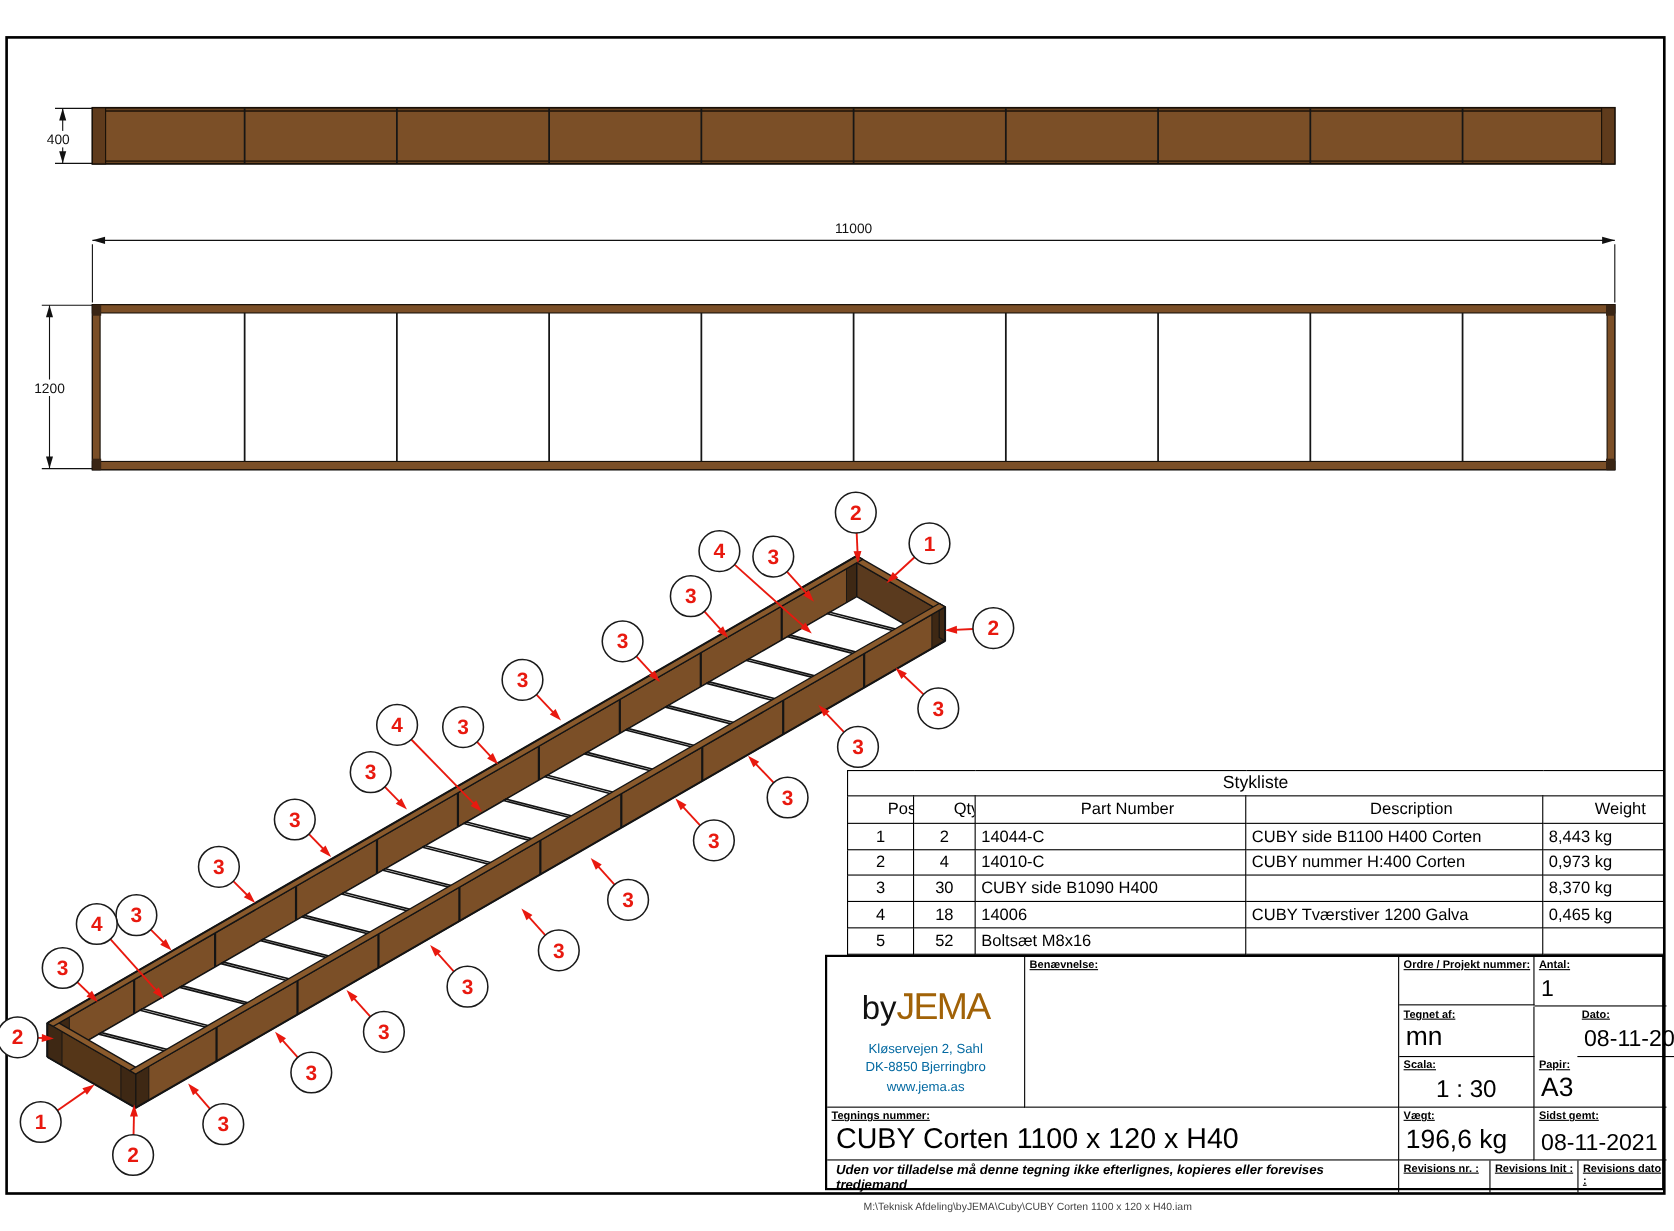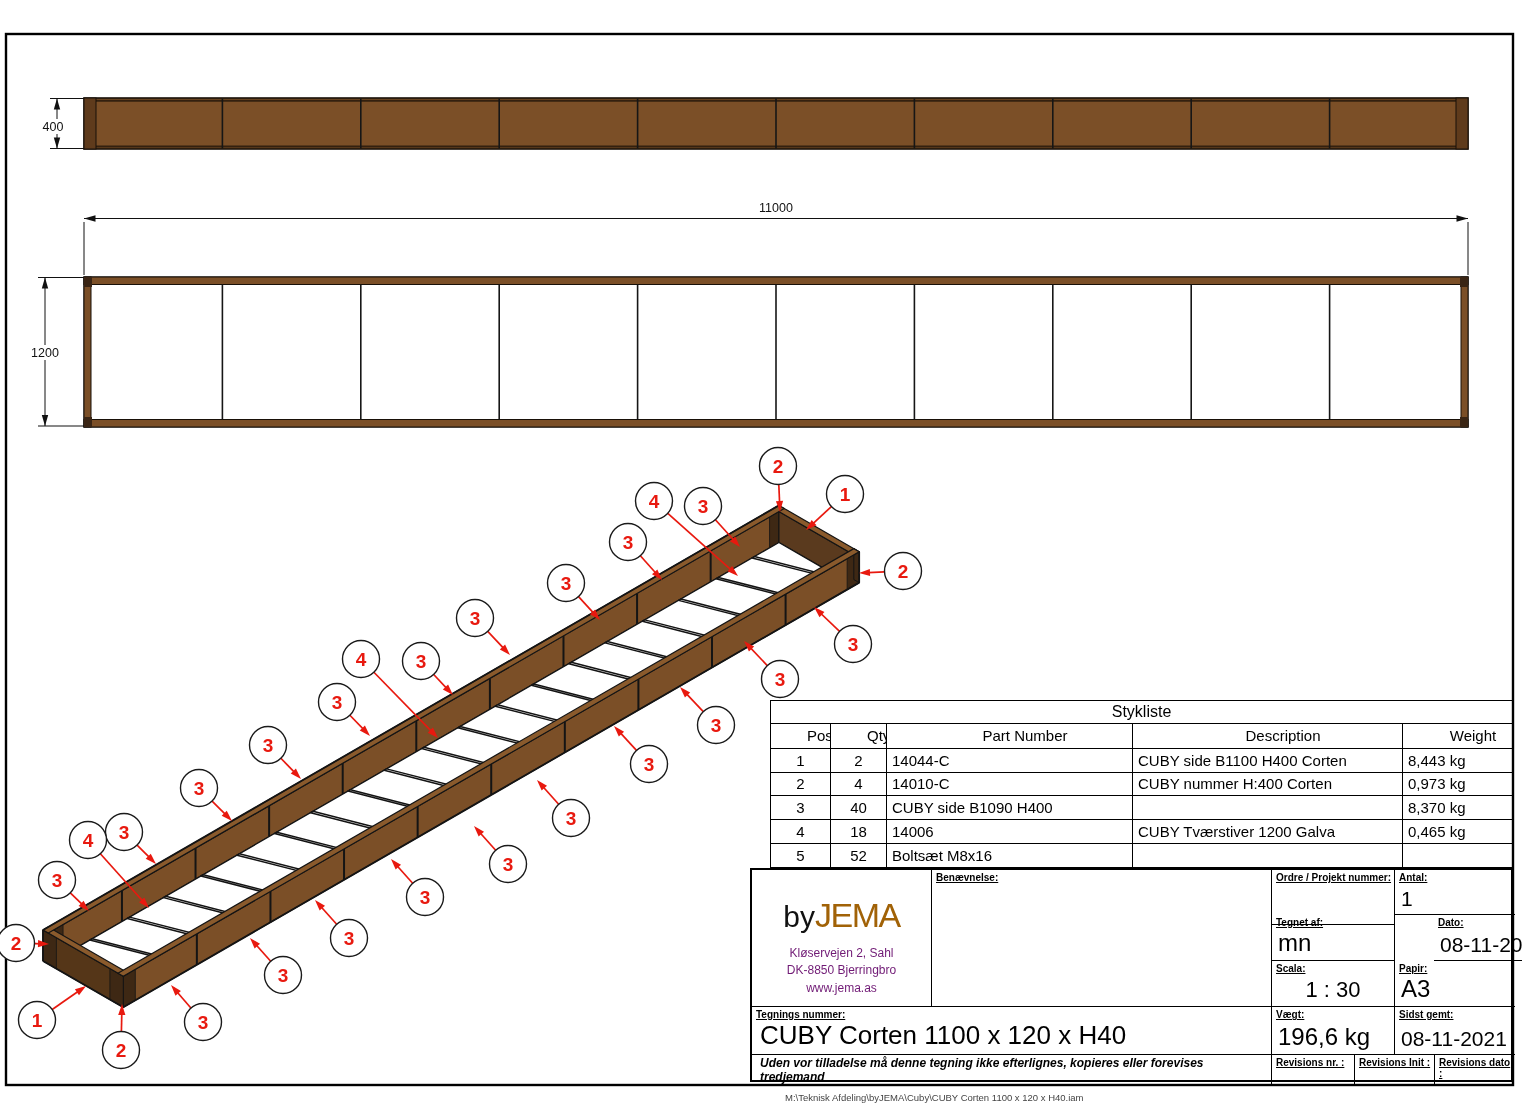--- a/index.html
+++ b/index.html
@@ -21,21 +21,21 @@
   
   #tblock{position:absolute;left:750px;top:868px;width:763px;height:214px;
           border:2.2px solid #000;box-sizing:border-box;color:#000;}
   .cell{position:absolute;border-right:1.5px solid #000;border-bottom:1.5px solid #000;box-sizing:border-box;}
   .lbl{position:absolute;left:4px;top:2px;font:bold 10px "Liberation Sans",sans-serif;text-decoration:underline;}
   .val{position:absolute;left:6px;bottom:3px;font:21px "Liberation Sans",sans-serif;}
   .val-big{font-size:24px;}
   .logo-wrap{position:absolute;left:0;right:0;top:26px;text-align:center;white-space:nowrap;}
   .logo-by{font-size:30px;color:#111;}
   .logo-jema{font-size:34px;font-weight:normal;letter-spacing:-1.5px;color:#a16207;}
-  .addr{position:absolute;left:0;right:0;bottom:9px;text-align:center;font-size:12px;line-height:1.45;color:#701a75;}
+  .addr{position:absolute;left:0;right:0;bottom:9px;text-align:center;font-size:12px;line-height:1.45;color:#0369a1;}
   .disclaimer{display:flex;align-items:center;font:bold italic 12px "Liberation Sans",sans-serif;padding-left:8px;}
   .scala-val{position:absolute;left:0;right:0;bottom:3px;text-align:center;font-size:22px;}
 
   #filepath{position:absolute;left:785px;top:1092px;font:9.5px "Liberation Sans",sans-serif;color:#444;}
 </style>
 </head>
 <body>
 
 <div id="sheet">
 
@@ -384,21 +384,21 @@
         </tr>
         <tr class="t-row">
           <td class="c-center">2</td>
           <td class="c-center">4</td>
           <td>14010-C</td>
           <td>CUBY nummer H:400 Corten</td>
           <td>0,973 kg</td>
         </tr>
         <tr class="t-row">
           <td class="c-center">3</td>
-          <td class="c-center">40</td>
+          <td class="c-center">30</td>
           <td>CUBY side B1090 H400</td>
           <td></td>
           <td>8,370 kg</td>
         </tr>
         <tr class="t-row">
           <td class="c-center">4</td>
           <td class="c-center">18</td>
           <td>14006</td>
           <td>CUBY Tværstiver 1200 Galva</td>
           <td>0,465 kg</td>
@@ -423,21 +423,21 @@
         <div>Kløservejen 2, Sahl</div>
         <div>DK-8850 Bjerringbro</div>
         <div>www.jema.as</div>
       </div>
     </div>
 
     <div class="cell" style="left:180px;top:0;width:340px;height:137px;">
       <span class="lbl">Benævnelse:</span>
     </div>
 
-    <div class="cell" style="left:520px;top:0;width:123px;height:55px;">
+    <div class="cell" style="left:520px;top:0;width:123px;height:44px;">
       <span class="lbl">Ordre / Projekt nummer:</span>
     </div>
     <div class="cell" style="left:643px;top:0;width:120px;height:45px;border-right:none;">
       <span class="lbl">Antal:</span>
       <span class="val">1</span>
     </div>
 
     <div class="cell" style="left:520px;top:45px;width:123px;height:46px;">
       <span class="lbl">Tegnet af:</span>
       <span class="val val-big">mn</span>

